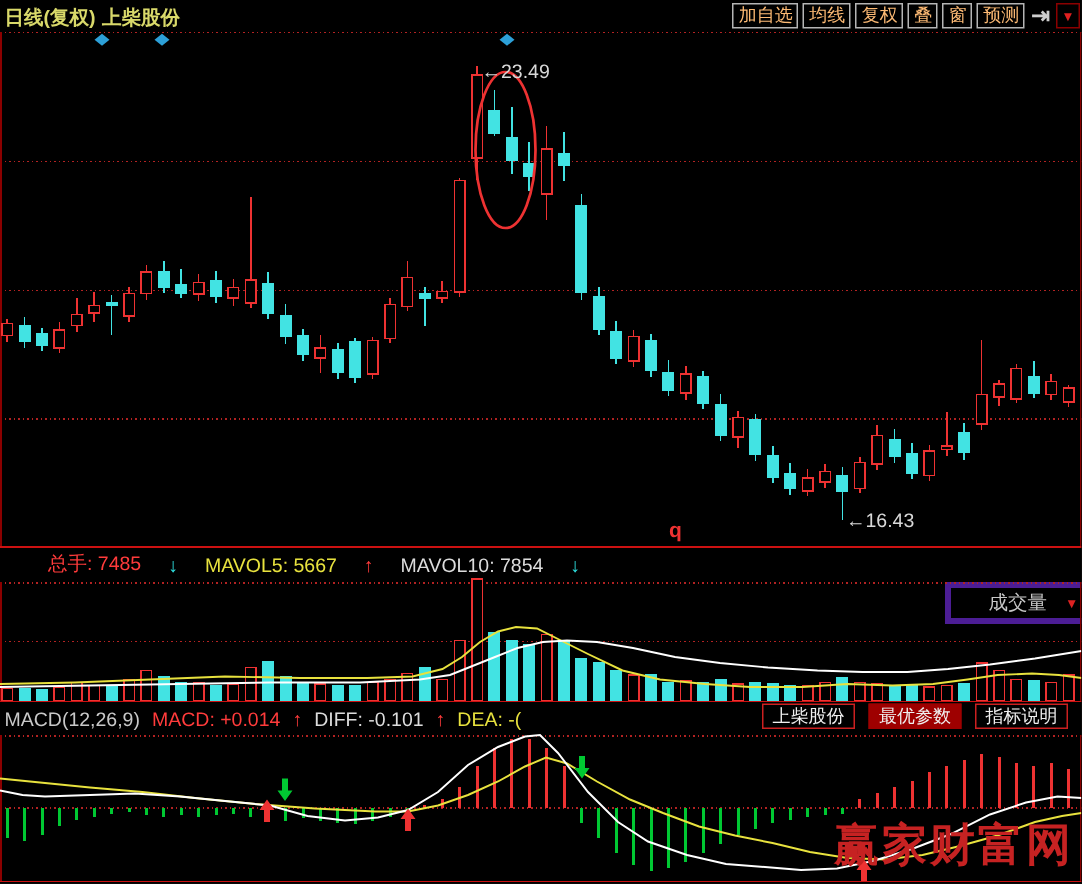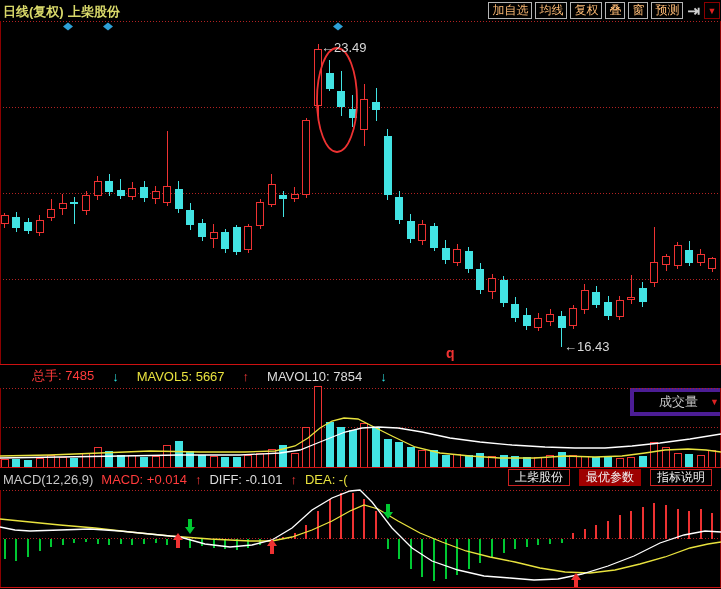--- a/index.html
+++ b/index.html
@@ -367,14 +367,15 @@
       <polyline points="0,29 30,32 60,35 95,38 130,42 170,46 210,49 250,51 272,51 292,47 312,40 332,31 350,21 364,15 378,19 398,31 420,43 442,52 466,61 490,67 515,72 540,78 565,82 590,83 615,80 640,74 665,67 690,58 708,54 721,52" fill="none" stroke="#e8e23e" stroke-width="1.3"></polyline>
       <polyline points="0,37 15,40 30,41 60,40 90,39 120,41 150,44 180,47 205,54 230,57 252,55 272,50 292,38 312,20 332,8 350,1 360,0 372,12 392,38 412,58 432,71 458,80 484,86 510,88 534,90 558,89 582,84 608,76 634,66 660,53 684,45 705,41 721,42" fill="none" stroke="#ffffff" stroke-width="1.3"></polyline>
       <path d="M 178,43 L 173,50 L 176,50 L 176,58 L 180,58 L 180,50 L 183,50 Z" fill="#ee3232"></path>
       <path d="M 190,44 L 185,37 L 188,37 L 188,29 L 192,29 L 192,37 L 195,37 Z" fill="#00c832"></path>
       <path d="M 272,49 L 267,56 L 270,56 L 270,64 L 274,64 L 274,56 L 277,56 Z" fill="#ee3232"></path>
       <path d="M 388,29 L 383,22 L 386,22 L 386,14 L 390,14 L 390,22 L 393,22 Z" fill="#00c832"></path>
       <path d="M 576,83 L 571,90 L 574,90 L 574,98 L 578,98 L 578,90 L 581,90 Z" fill="#ee3232"></path>
       <line x1="0" y1="97.5" x2="721" y2="97.5" stroke="#cc1111" stroke-width="1" shape-rendering="crispEdges"></line>
     </svg>
 
+  <div class="watermark">赢家财富网</div>
 
 </div>
 
 </body></html>

